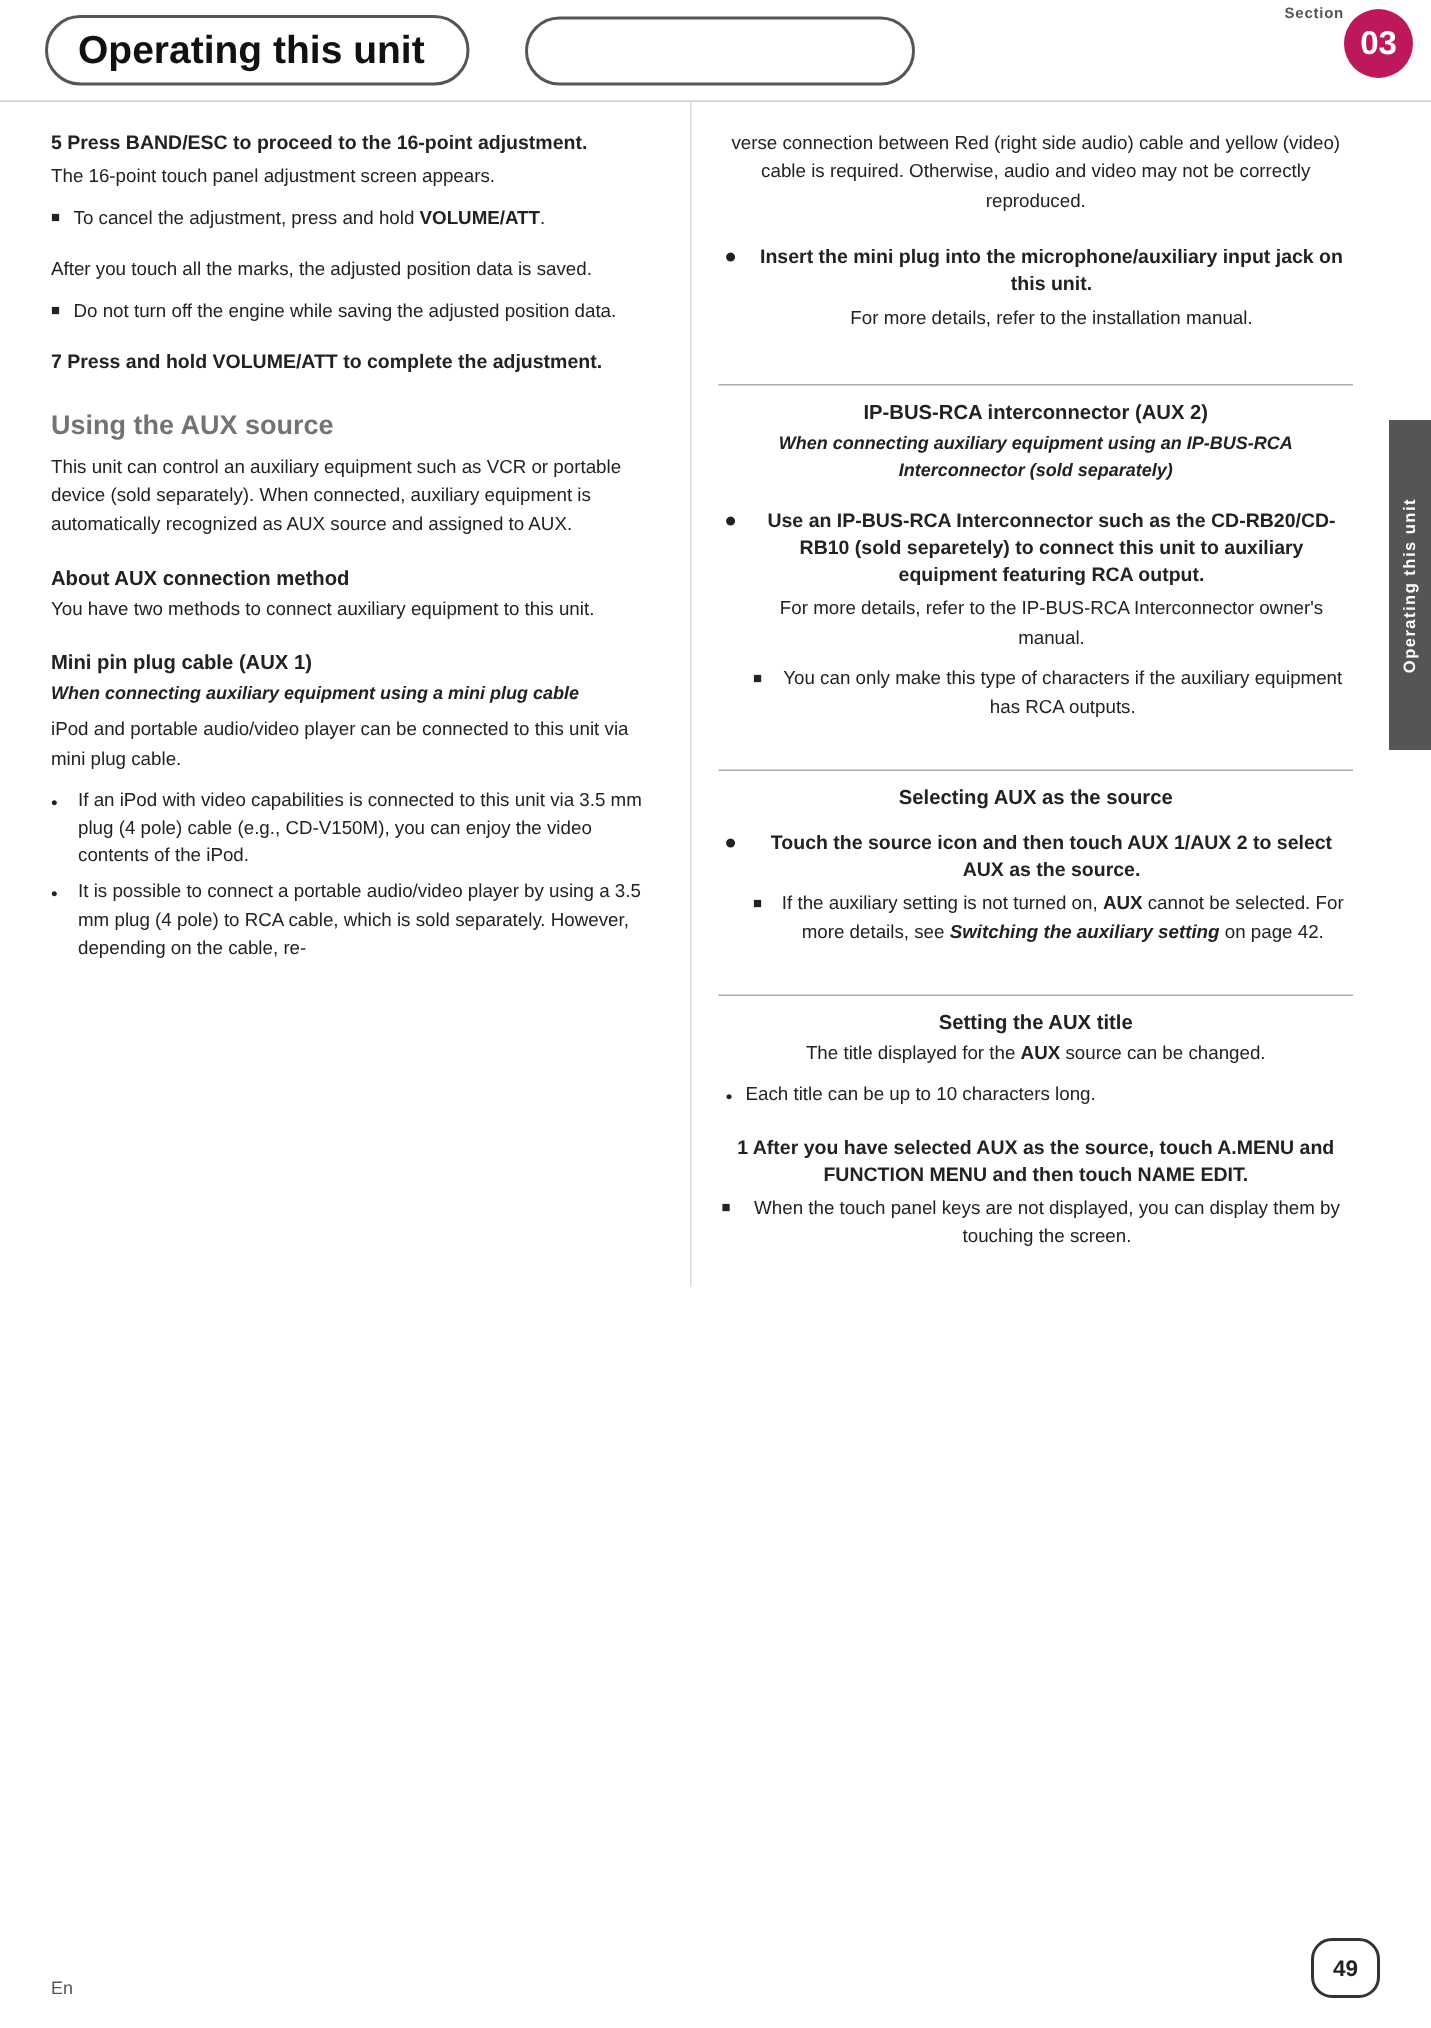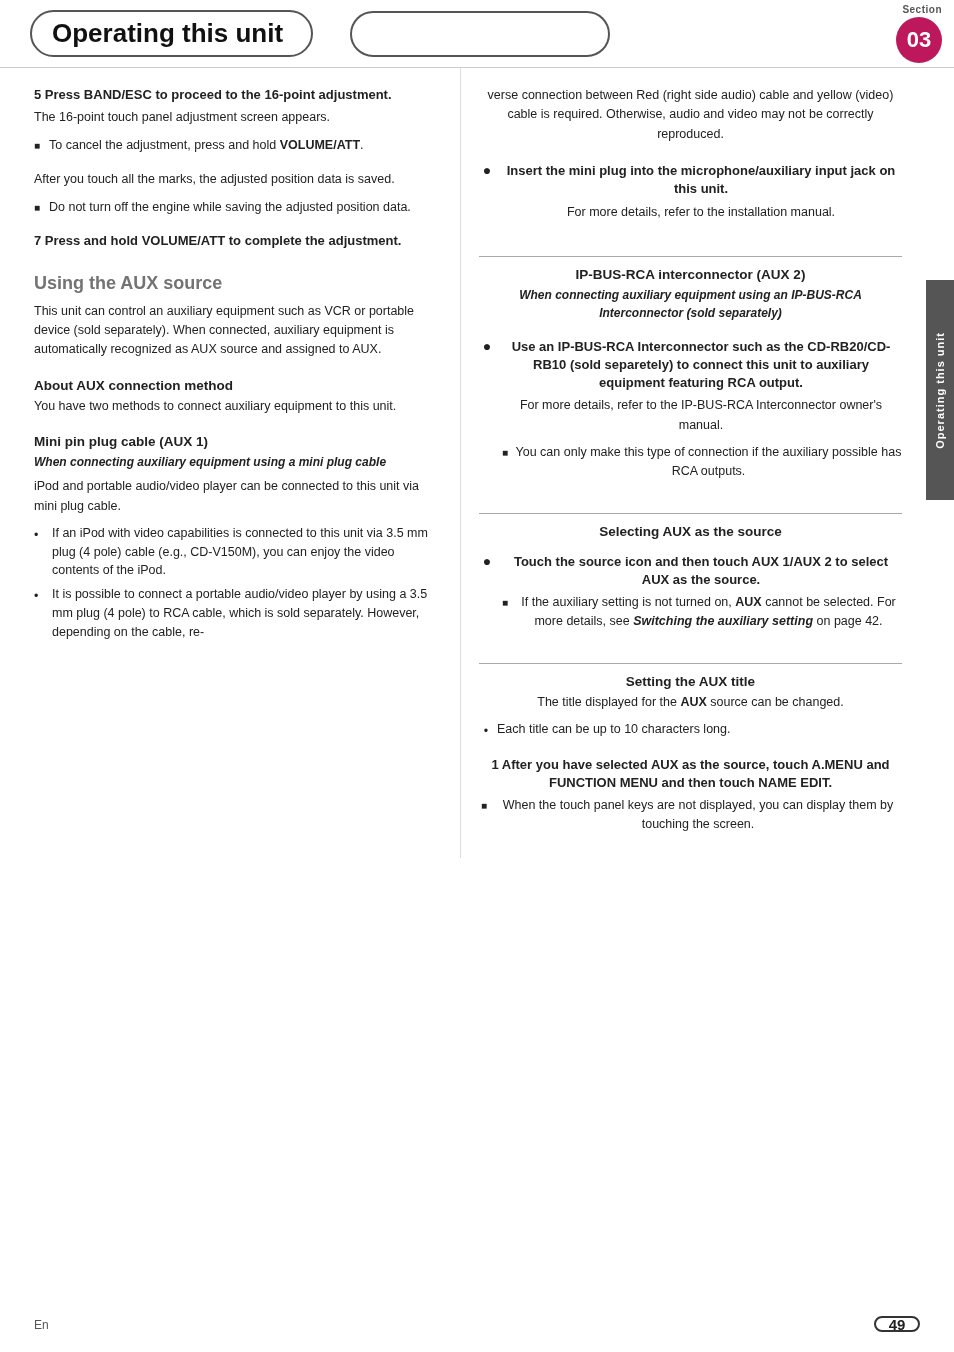--- a/index.html
+++ b/index.html
@@ -52,22 +52,21 @@
       flex: 1;
       display: flex;
       justify-content: flex-end;
       align-items: flex-start;
       padding-right: 12px;
       padding-top: 4px;
     }
 
     .section-badge-area {
       display: flex;
-      flex-direction: column;
-      align-items: flex-end;
+      align-items: flex-start;
     }
 
     .section-label {
       font-size: 10px;
       color: #555;
       font-weight: bold;
       letter-spacing: 0.5px;
     }
 
     .section-number-circle {
@@ -231,21 +230,21 @@
     .footer-lang {
       font-size: 12px;
       color: #555;
     }
 
     .footer-page {
       display: flex;
       align-items: center;
       justify-content: center;
       width: 46px;
-      height: 16px;
+      height: 40px;
       border-radius: 14px;
       border: 2px solid #333;
       font-size: 15px;
       font-weight: bold;
       color: #222;
     }
 
     .divider-line {
       border: none;
       border-top: 1px solid #aaa;
@@ -386,21 +385,21 @@
 
       <div class="section-gap-sm"></div>
 
       <div class="circle-bullet">
         <span class="cbullet">●</span>
         <div>
           <p class="step-heading">Use an IP-BUS-RCA Interconnector such as the CD-RB20/CD-RB10 (sold separetely) to connect this unit to auxiliary equipment featuring RCA output.</p>
           <p class="body-text">For more details, refer to the IP-BUS-RCA Interconnector owner's manual.</p>
           <div class="note-bullet">
             <span class="bullet-sq">■</span>
-            <span>You can only make this type of connection if the auxiliary possible has RCA outputs.</span>
+            <span>You can only make this type of characters if the auxiliary equipment has RCA outputs.</span>
           </div>
         </div>
       </div>
 
       <div class="section-gap-sm"></div>
       <hr class="divider-line">
 
       <div>
         <h3 class="sub-heading">Selecting AUX as the source</h3>
       </div>

